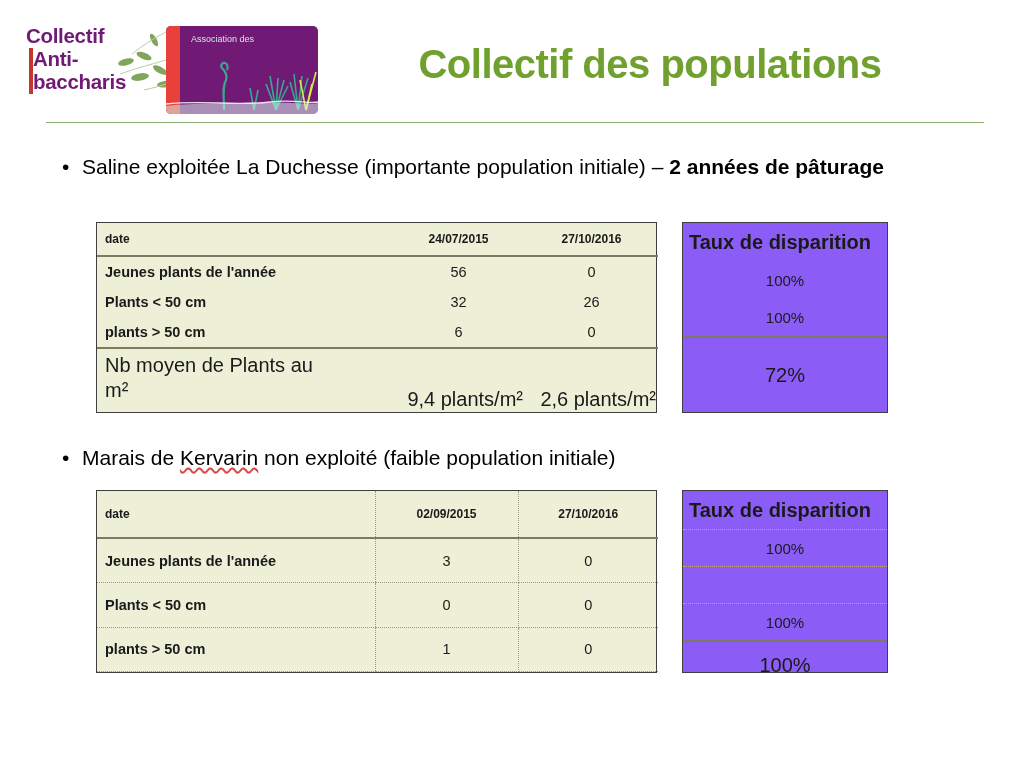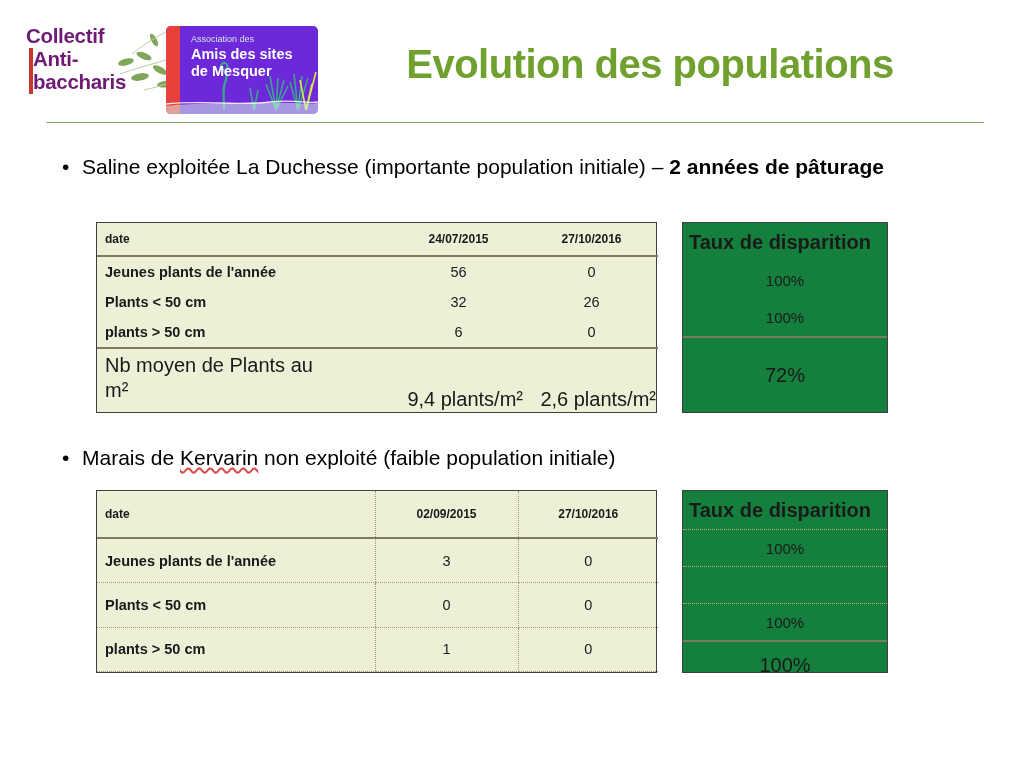--- a/index.html
+++ b/index.html
@@ -66,21 +66,21 @@
     height: 80px;
   }
   .logo-right {
     position: absolute;
     left: 140px;
     top: 10px;
     width: 152px;
     height: 88px;
     border-radius: 5px;
     overflow: hidden;
-    background: #6d28d9;
+    background: #701a75;
   }
   .logo-right .redbar {
     position: absolute;
     left: 0; top: 0; bottom: 0;
     width: 14px;
     background: #e8403a;
   }
   .logo-right .l1 {
     position: absolute;
     left: 25px; top: 8px;
@@ -199,21 +199,21 @@
     padding-bottom: 6px;
     padding-right: 2px;
     margin-top: 24px;
   }
 
   
   .tblo {
     position: absolute;
     border: 1px solid #3f3f3f;
     box-sizing: border-box;
-    background: #15803d;
+    background: #8b5cf6;
   }
   .tblo table {
     border-collapse: collapse;
     width: 100%;
     height: 100%;
     table-layout: fixed;
   }
   .tblo td {
     text-align: center;
     color: #1a1a1a;
@@ -308,25 +308,24 @@
         <g stroke="#d6e84a" stroke-width="1.6" fill="none">
           <path d="M140 84 L150 46"></path>
             <path d="M140 84 L134 54"></path>
             <path d="M140 84 L146 58"></path>
         </g>
         <path d="M58 84 C58 70 56 62 60 54 C62 48 58 44 56 42 C54 40 56 36 59 37 C62 38 62 42 61 44" stroke="#3aa68e" stroke-width="2.2" fill="none"></path>
         <path d="M0 80 C30 76 60 79 90 77 C118 75 140 79 152 77 L152 88 L0 88 Z" fill="#d9f0ea" opacity="0.55"></path>
         <path d="M0 78 C36 74 70 80 104 76 C128 73 142 78 152 76" stroke="#ffffff" stroke-width="1.4" fill="none" opacity="0.85"></path>
       </svg>
       <div class="l1">Association des</div>
-      <div class="l2"><span>Amis des sites</span><br><span>de Mesquer</span></div>
     </div>
   </div>
 
-  <div class="title">Evolution des populations</div>
+  <div class="title">Collectif des populations</div>
   <div class="header-rule"></div>
 
   <div class="bullet" id="bullet-1">
     <span class="dot">•</span>
     <span class="btext"><span>Saline exploitée La Duchesse (importante population initiale) – </span><b>2 années de pâturage</b></span>
   </div>
 
   <div class="tbl" id="table-green-1">
     <table>
       <colgroup>

